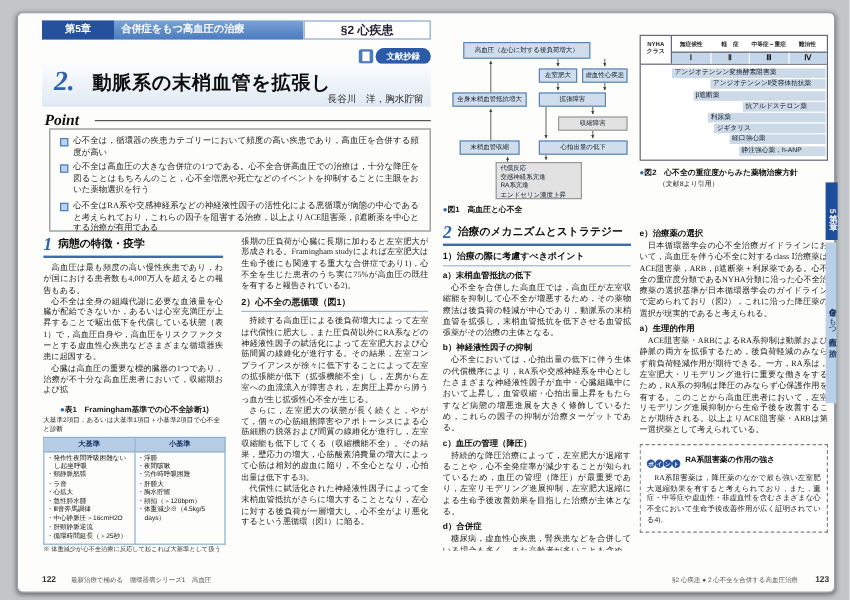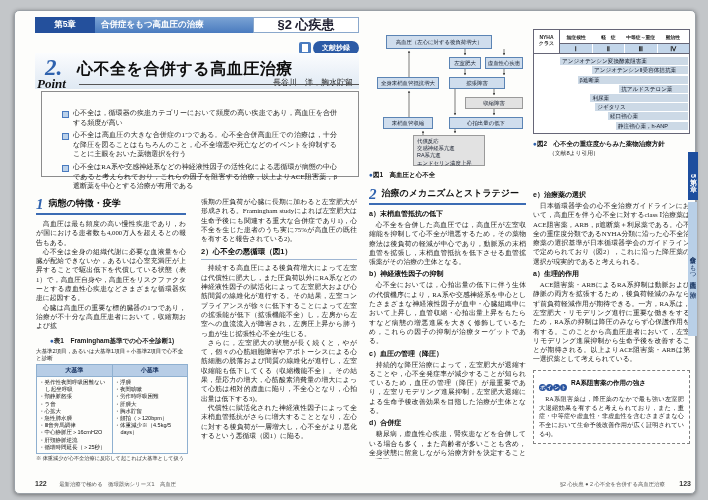--- a/index.html
+++ b/index.html
@@ -5,35 +5,35 @@
   html,body{margin:0;padding:0;}
   body{font-family:"Liberation Serif","DejaVu Serif",serif;color:#1a1a1a;}
   .stage{position:relative;width:708px;height:500px;background:#c3c6c9;overflow:hidden;}
   .paper{position:absolute;left:14px;top:10px;width:680px;height:482px;background:#fdfdfb;
          border:1px solid #9aa0a6;border-radius:5px;box-shadow:0 1px 4px rgba(0,0,0,.45);}
   .abs{position:absolute;}
   
   .lp-header{position:absolute;left:20px;top:6px;width:324px;height:16px;display:flex;font-family:"Liberation Sans",sans-serif;}
   .hdr-ch{width:60px;background:#24509c;color:#fff;font-size:8.5px;font-weight:bold;display:flex;align-items:center;justify-content:center;}
   .hdr-title{flex:0 0 152px;background:linear-gradient(#7ba3d4,#4a7bbf);color:#fff;font-size:8.5px;font-weight:bold;display:flex;align-items:center;padding-left:6px;}
-  .hdr-sec{flex:1;background:#fff;border:1px solid #8aa8cc;color:#223;font-size:13px;font-weight:bold;display:flex;align-items:center;justify-content:center;}
+  .hdr-sec{flex:1;background:#fff;border:1px solid #8aa8cc;color:#223;font-size:10px;font-weight:bold;display:flex;align-items:center;justify-content:center;}
   .badge-row{position:absolute;left:20px;top:27px;width:324px;height:13px;text-align:right;}
   .doc-icon{display:inline-block;width:12px;height:12px;background:#4a7bbf;position:relative;vertical-align:middle;margin-right:2px;border-radius:2px;}
   .doc-icon::after{content:'';position:absolute;left:3px;top:2px;width:6px;height:8px;background:#fff;}
   .badge-pill{display:inline-block;background:#2b5aa6;color:#fff;border-radius:7px;font:bold 7px "Liberation Sans",sans-serif;padding:2px 9px;vertical-align:middle;}
   .title-band{position:absolute;left:20px;top:42px;width:324px;height:36px;background:linear-gradient(#fbfcfe,#dfe9f3);}
   .title-num{position:absolute;left:10px;top:2px;font:italic bold 23px "Liberation Serif",serif;color:#2f62ae;}
   .title-text{position:absolute;left:42px;top:6px;font:bold 16px "Liberation Sans",sans-serif;color:#0e0e0e;letter-spacing:.5px;}
   .authors{position:absolute;right:6px;bottom:1px;font-size:8px;color:#222;}
   
-  .point-wrap{position:absolute;left:20px;top:68px;width:324px;height:98px;}
+  .point-wrap{position:absolute;left:20px;top:84px;width:324px;height:98px;}
   .point-label{position:absolute;left:2px;top:-3px;font:italic bold 13px "Liberation Serif",serif;color:#111;}
   .point-rule{position:absolute;left:44px;right:0;top:5px;border-top:1px solid #555;}
   .point-box{position:absolute;left:6px;right:0;top:12px;bottom:0;border:1px solid #8c8c8c;padding:5px 9px 3px 8px;box-sizing:border-box;}
-  .point-box ul{margin:12px;padding:0;list-style:none;}
+  .point-box ul{margin:0;padding:0;list-style:none;}
   .pt-item{display:flex;gap:4px;font-size:7px;line-height:9.6px;margin-bottom:3px;text-align:justify;}
   .pt-sq{flex:0 0 5px;width:5px;height:5px;background:#bcd2ea;border:1px solid #4a7bbf;margin-top:2px;}
   
   .col{position:absolute;overflow:hidden;}
   .para{margin:0;font-size:6.8px;line-height:9.3px;text-indent:1em;text-align:justify;}
   .noind{text-indent:0;}
   .sechead{border-bottom:2px solid #3c6cb4;padding-bottom:2px;margin-bottom:4px;display:flex;align-items:flex-end;gap:5px;}
   .secnum{font:italic bold 15px "Liberation Serif",serif;color:#2f62ae;line-height:13px;}
   .sectitle{font:bold 9px "Liberation Sans",sans-serif;color:#0e0e0e;padding-bottom:1px;}
   .subhead{font:bold 7.5px "Liberation Sans",sans-serif;border-bottom:1px solid #9fb6d2;padding-bottom:2px;margin:4px 0 3px;color:#111;}
@@ -100,21 +100,21 @@
       <div class="hdr-title">合併症をもつ高血圧の治療</div>
       <div class="hdr-sec">§2 心疾患</div>
     </div>
 
     <div class="badge-row">
       <span class="doc-icon"></span><span class="badge-pill">文献抄録</span>
     </div>
 
     <div class="title-band">
       <span class="title-num">2.</span>
-      <span class="title-text">心不全を合併する高血圧治療</span>
+      <span class="title-text">動脈系の末梢血管を拡張し</span>
       <span class="authors">長谷川　洋，胸水貯留</span>
     </div>
 
     <div class="point-wrap">
       <span class="point-label">Point</span>
       <span class="point-rule"></span>
       <div class="point-box">
         <ul>
             <li class="pt-item">
               <span class="pt-sq"></span>
@@ -231,20 +231,21 @@
 RA系亢進
 エンドセリン濃度上昇</div>
     </div>
     <div class="abs figcap" style="left:354px;top:160px;width:157px;"><span class="dot">●</span><span>図1　</span><span>高血圧と心不全</span></div>
 
     <div class="col" style="left:354px;top:176px;width:157px;height:272px;">
       <div class="sechead">
         <span class="secnum">2</span>
         <span class="sectitle">治療のメカニズムとストラテジー</span>
       </div>
+      <div class="subhead">1）治療の際に考慮すべきポイント</div>
       <div>
           <h5 class="item-head">a）末梢血管抵抗の低下</h5>
           <p class="para">心不全を合併した高血圧では，高血圧が左室収縮能を抑制して心不全が増悪するため，その薬物療法は後負荷の軽減が中心であり，動脈系の末梢血管を拡張し，末梢血管抵抗を低下させる血管拡張薬がその治療の主体となる。</p>
           <h5 class="item-head">b）神経液性因子の抑制</h5>
           <p class="para">心不全においては，心拍出量の低下に伴う生体の代償機序により，RA系や交感神経系を中心としたさまざまな神経液性因子が血中・心臓組織中において上昇し，血管収縮・心拍出量上昇をもたらすなど病態の増悪進展を大きく修飾しているため，これらの因子の抑制が治療ターゲットである。</p>
           <h5 class="item-head">c）血圧の管理（降圧）</h5>
           <p class="para">持続的な降圧治療によって，左室肥大が退縮することや，心不全発症率が減少することが知られているため，血圧の管理（降圧）が最重要であり，左室リモデリング進展抑制，左室肥大退縮による生命予後改善効果を目指した治療が主体となる。</p>
           <h5 class="item-head">d）合併症</h5>
           <p class="para">糖尿病，虚血性心疾患，腎疾患などを合併している場合も多く，また高齢者が多いことも含め，全身状態に留意しながら治療方針を決定することが重要である。</p>
         </div>

